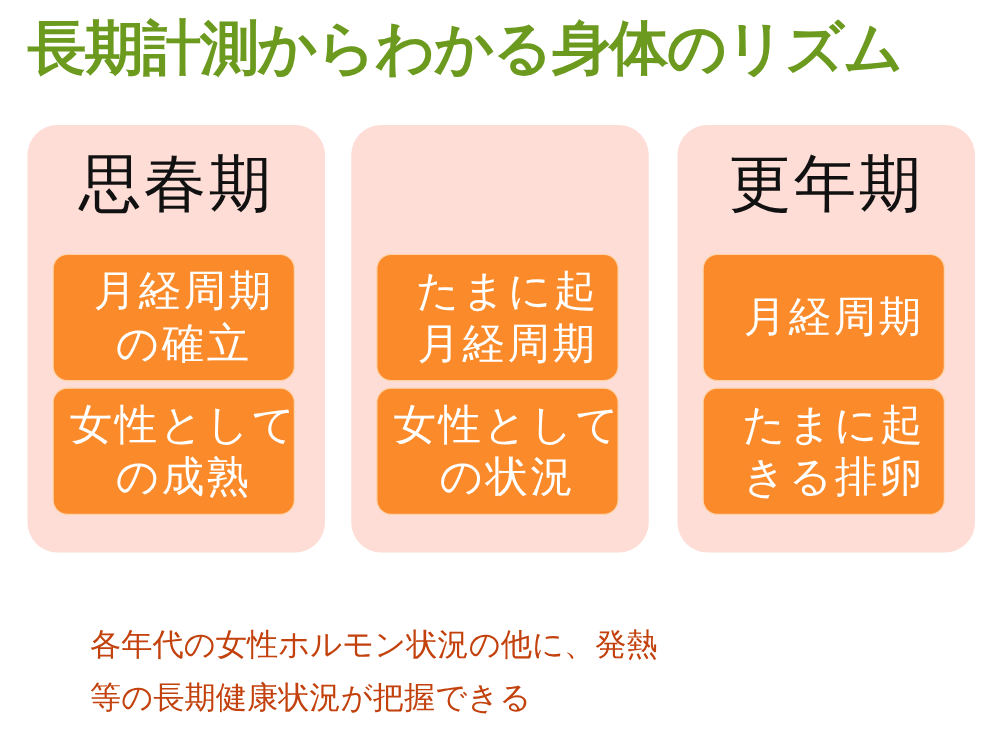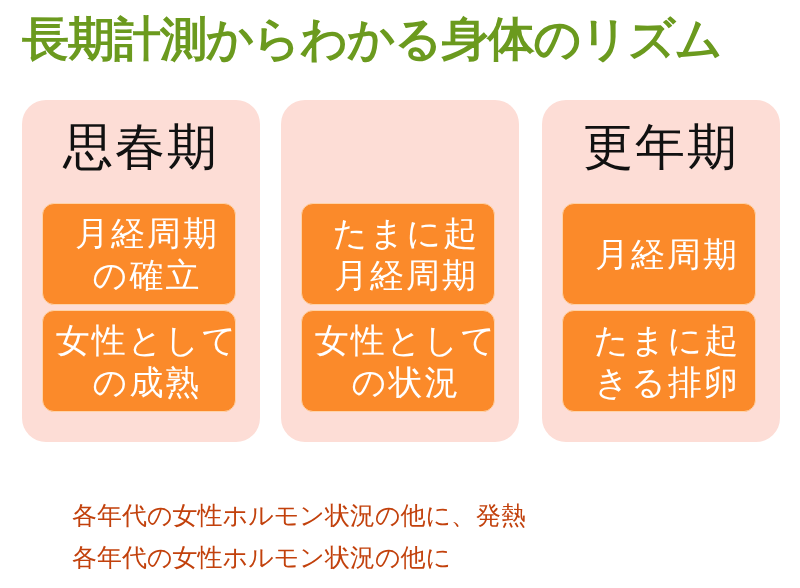--- a/index.html
+++ b/index.html
@@ -56,14 +56,14 @@
     <span class="line">月経周期</span>
   </div>
   <div class="item i1">
     <span class="line">たまに起</span>
     <span class="line">きる排卵</span>
   </div>
 </div>
 
 <div class="footer">
   <div class="line">各年代の女性ホルモン状況の他に、発熱</div>
-  <div class="line">各年代の女性ホルモン状況の他に</div>
+  <div class="line">等の長期健康状況が把握できる</div>
 </div>
 
 </body></html>

